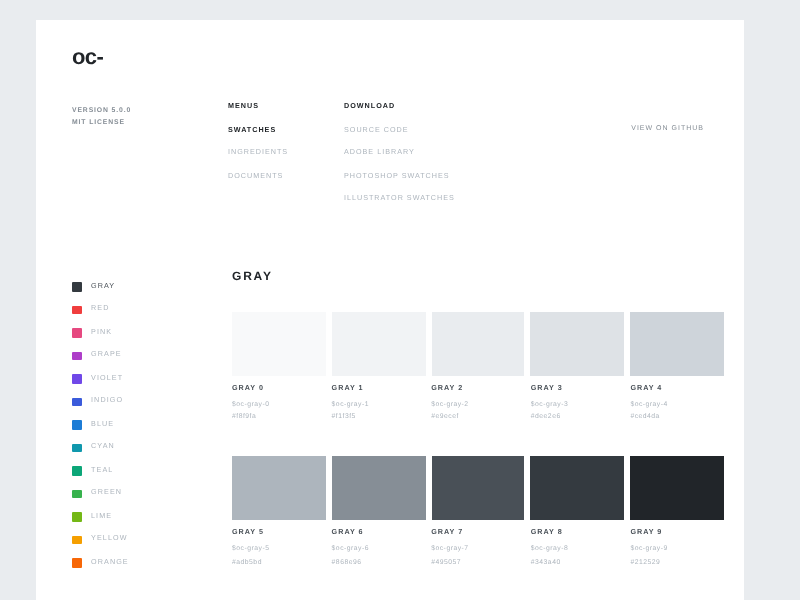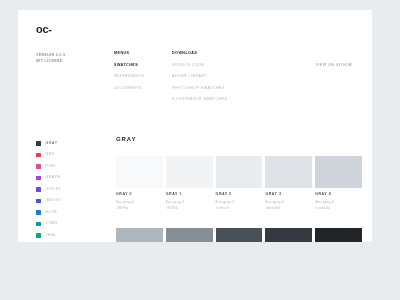--- a/index.html
+++ b/index.html
@@ -12,21 +12,21 @@
     overflow: hidden;
     background: #e9ecef;
     font-family: "Liberation Sans", sans-serif;
     -webkit-font-smoothing: antialiased;
   }
   .page {
     position: absolute;
     left: 18px;
     top: 10px;
     width: 354px;
-    height: 232px;
+    height: 290px;
     background: #ffffff;
     overflow: hidden;
   }
 
   
   .header {
     padding: 14px 18px 0 18px;
   }
   .logo {
     font-size: 11px;

